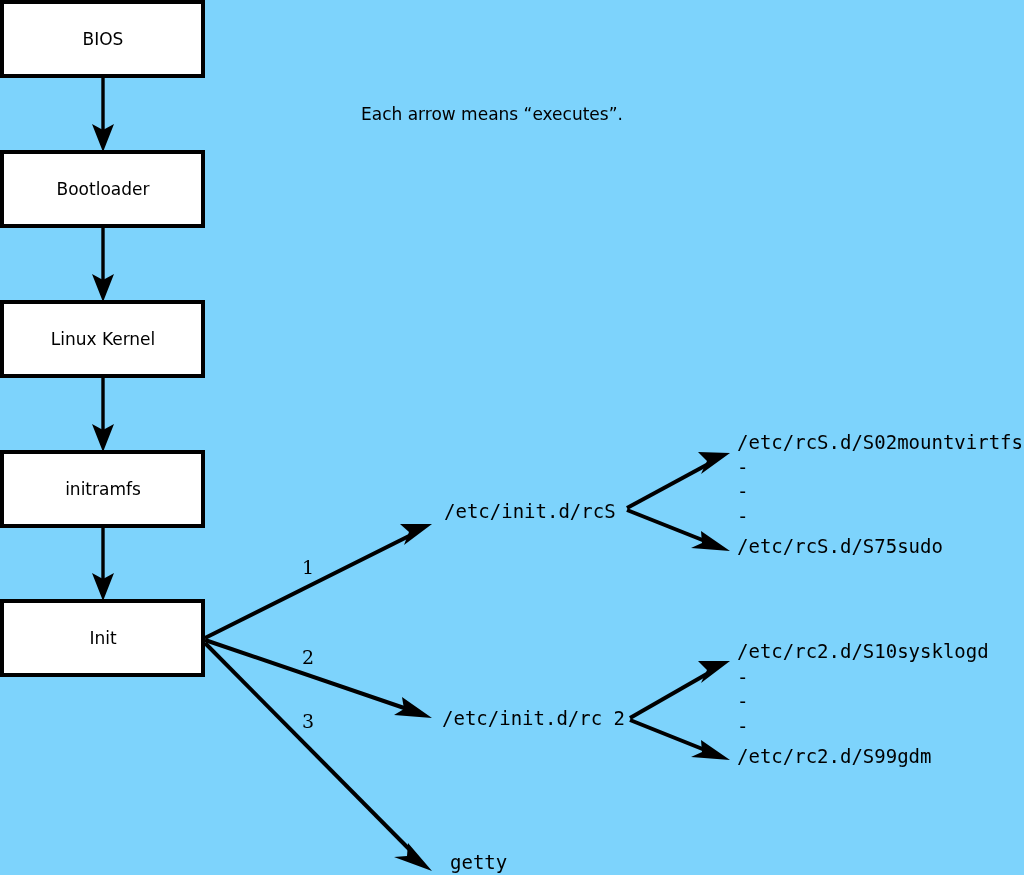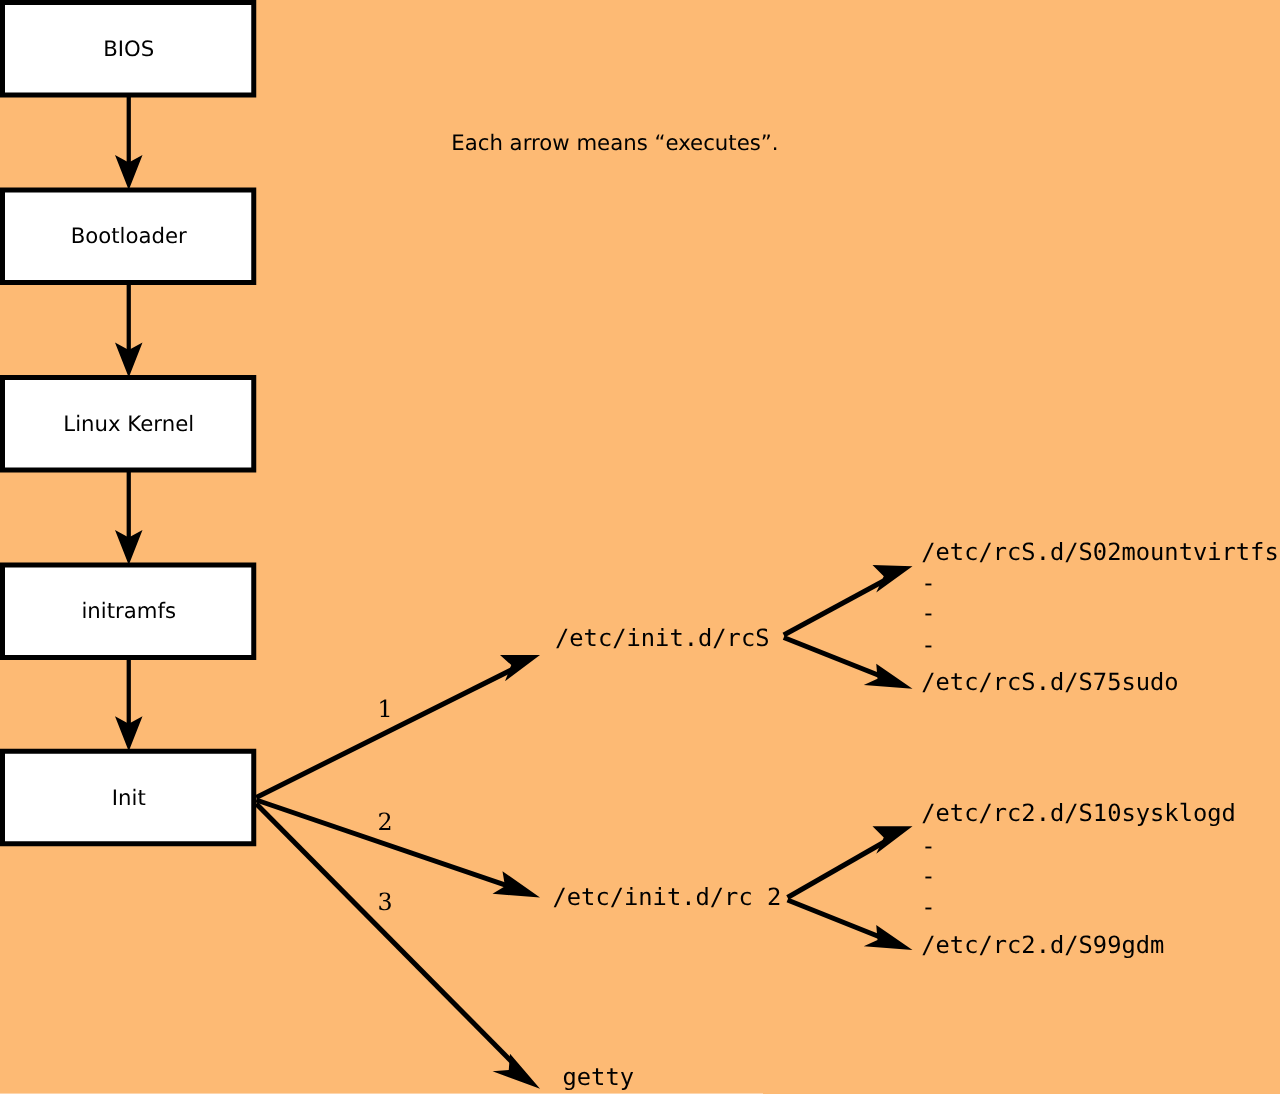--- a/index.html
+++ b/index.html
@@ -10,21 +10,21 @@
   body {
     width: 1024px;
     height: 875px;
     overflow: hidden;
     font-family: "DejaVu Sans", sans-serif;
   }
   #diagram-root {
     position: relative;
     width: 1024px;
     height: 875px;
-    background: #fdba74;
+    background: #7dd3fc;
   }
   svg.diagram-canvas {
     position: absolute;
     top: 0;
     left: 0;
     width: 1024px;
     height: 875px;
     display: block;
   }
   .node-box {

